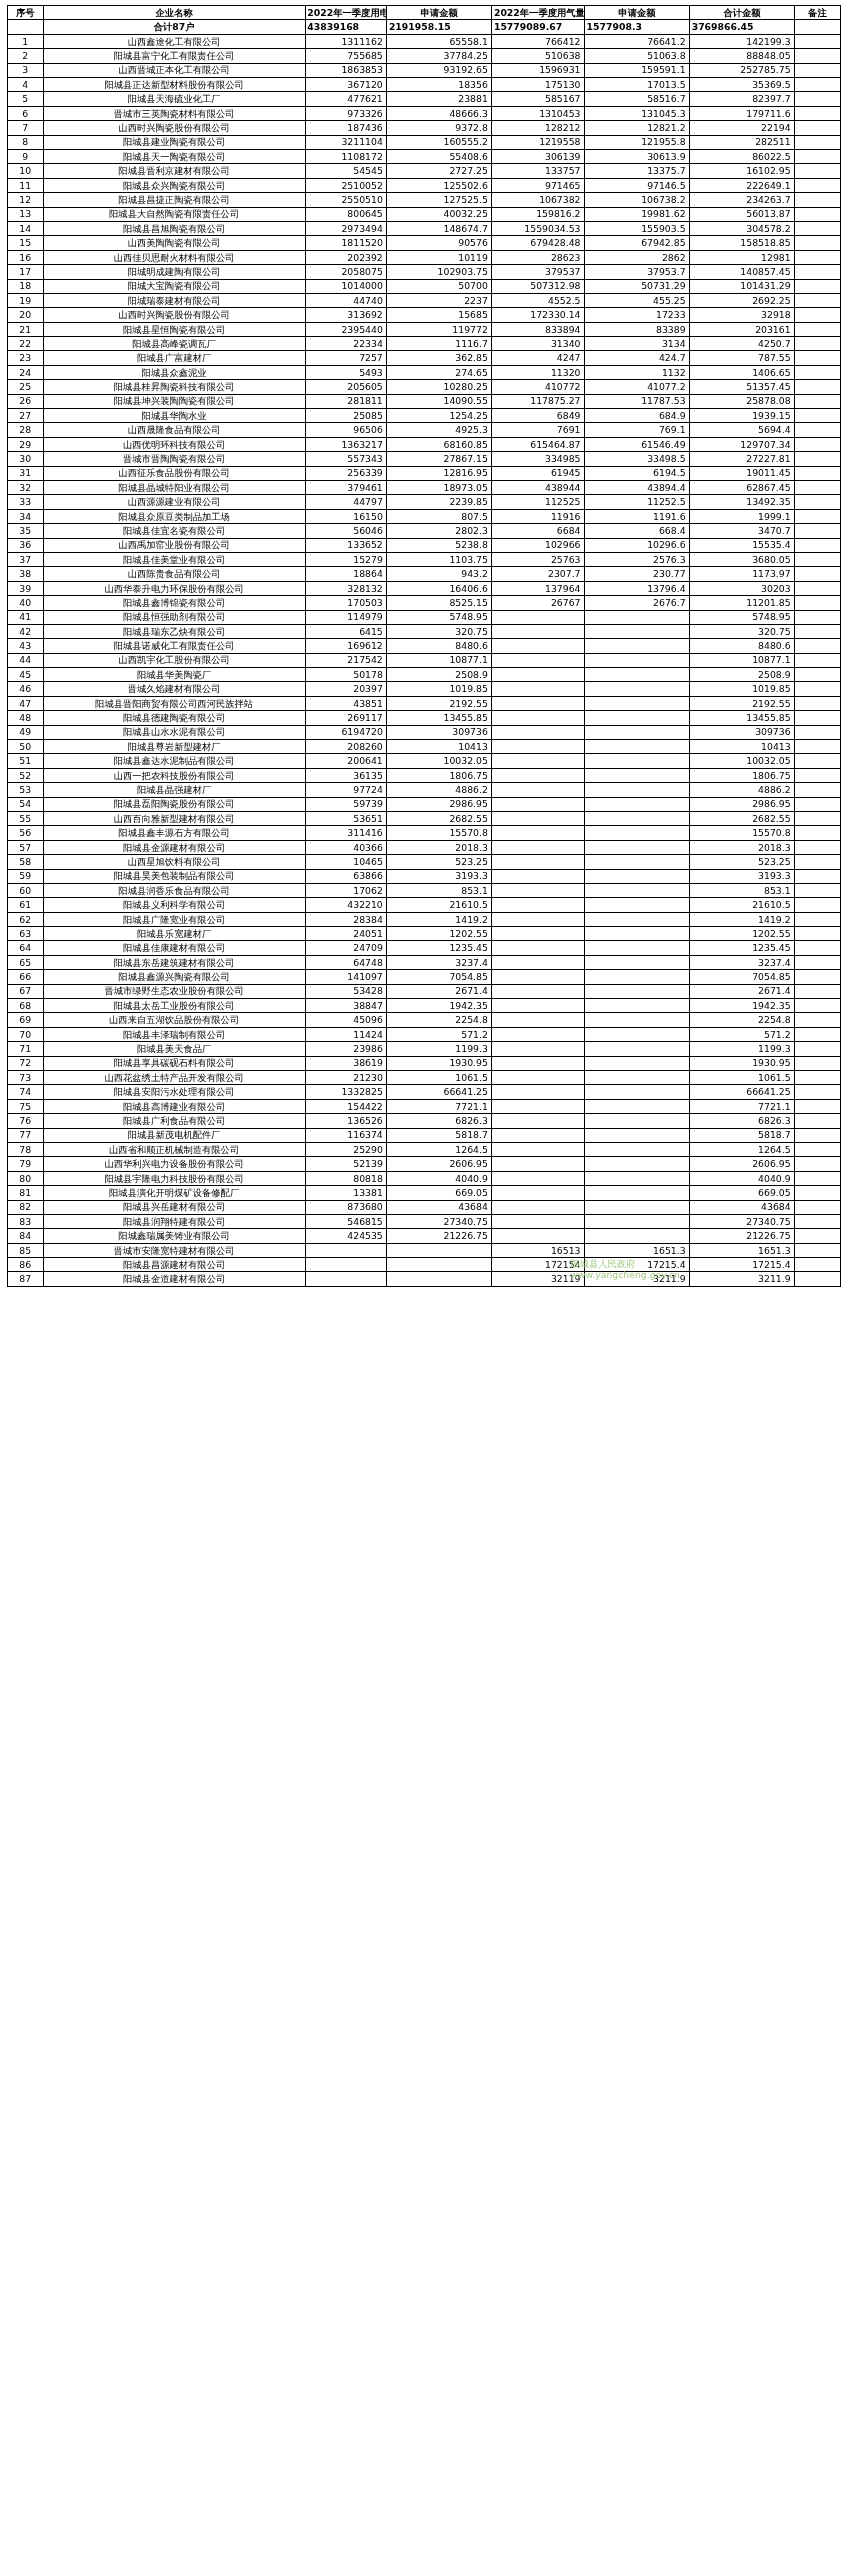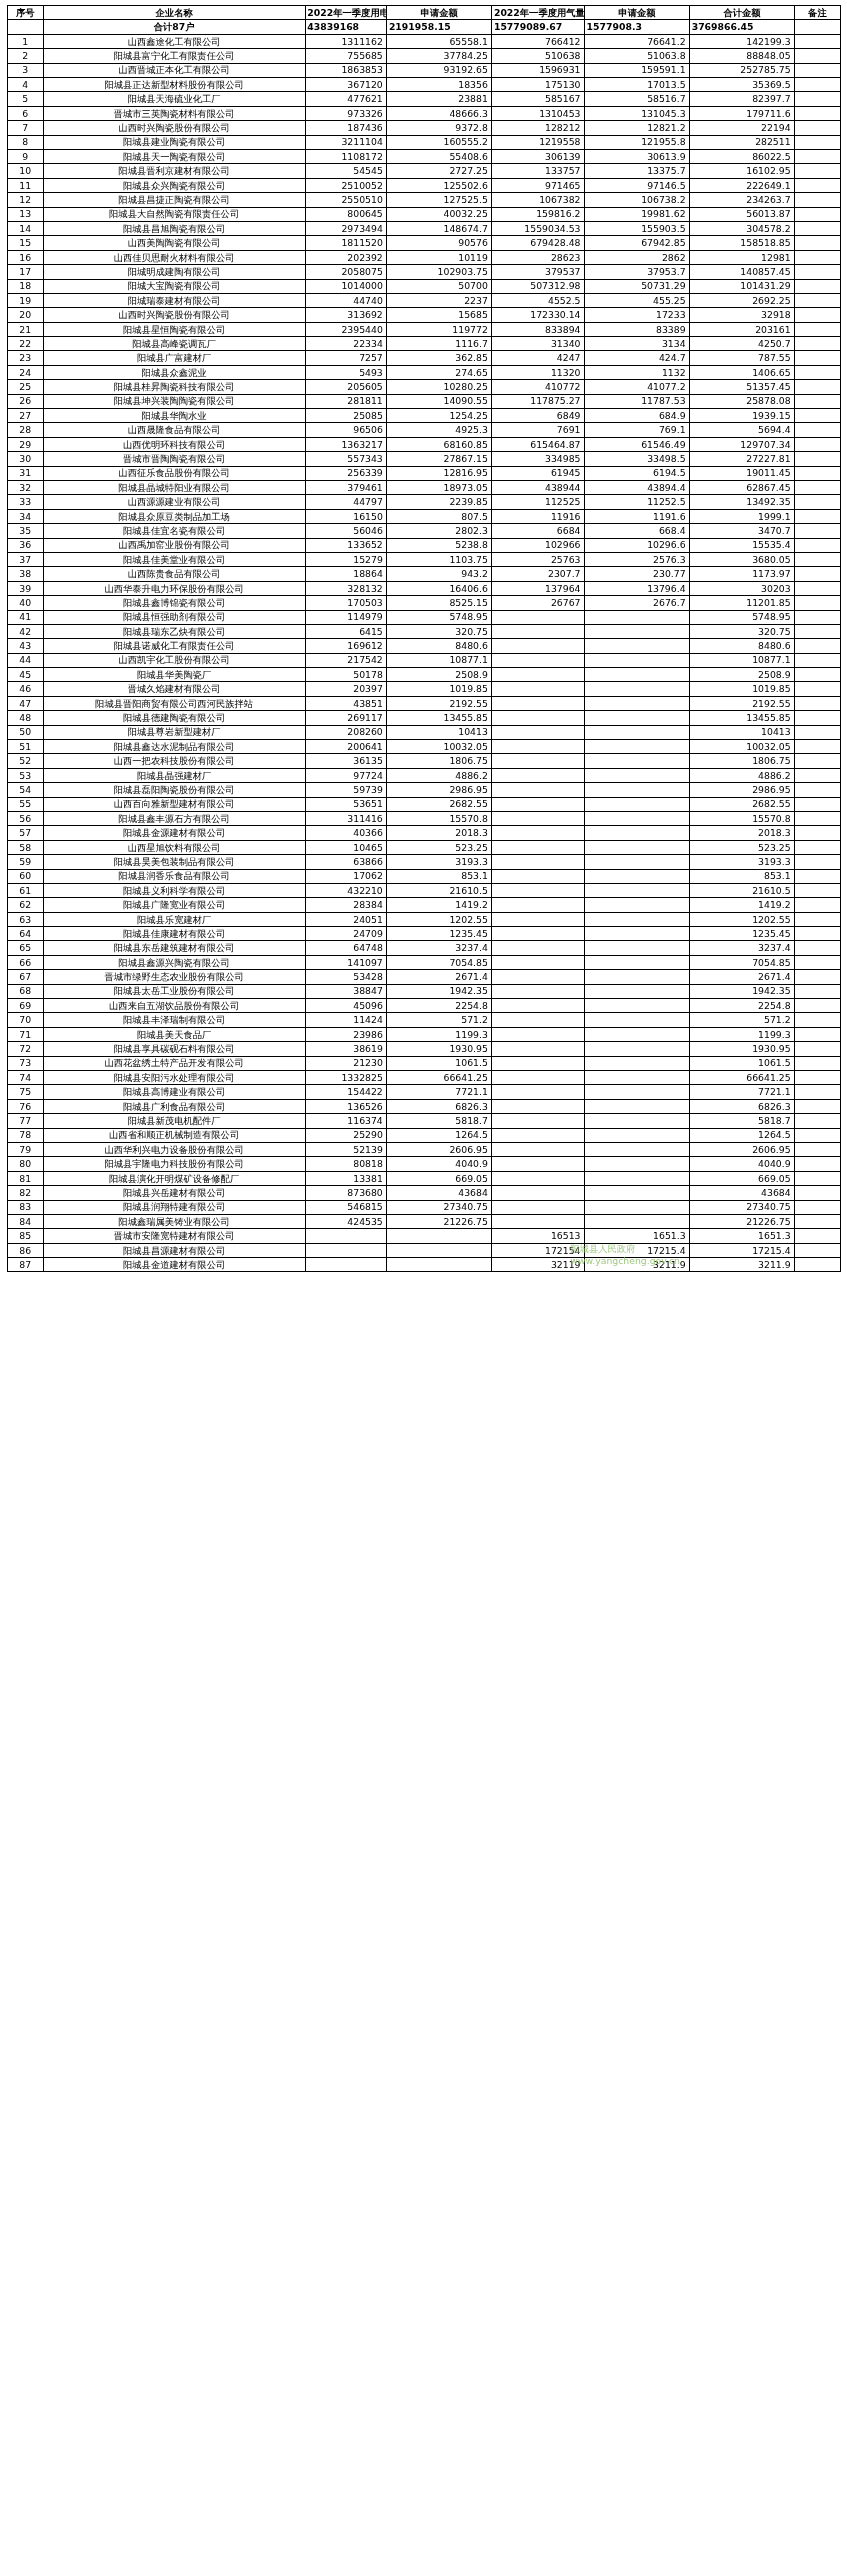--- a/index.html
+++ b/index.html
@@ -539,20 +539,30 @@
           <td class="idx">48</td>
           <td class="name">阳城县德建陶瓷有限公司</td>
           <td class="num">269117</td>
           <td class="num">13455.85</td>
           <td class="num"></td>
           <td class="num"></td>
           <td class="num">13455.85</td>
           <td class="note"></td>
         </tr>
         <tr>
+          <td class="idx">49</td>
+          <td class="name">阳城县山水水泥有限公司</td>
+          <td class="num">6194720</td>
+          <td class="num">309736</td>
+          <td class="num"></td>
+          <td class="num"></td>
+          <td class="num">309736</td>
+          <td class="note"></td>
+        </tr>
+        <tr>
           <td class="idx">50</td>
           <td class="name">阳城县尊岩新型建材厂</td>
           <td class="num">208260</td>
           <td class="num">10413</td>
           <td class="num"></td>
           <td class="num"></td>
           <td class="num">10413</td>
           <td class="note"></td>
         </tr>
         <tr>

